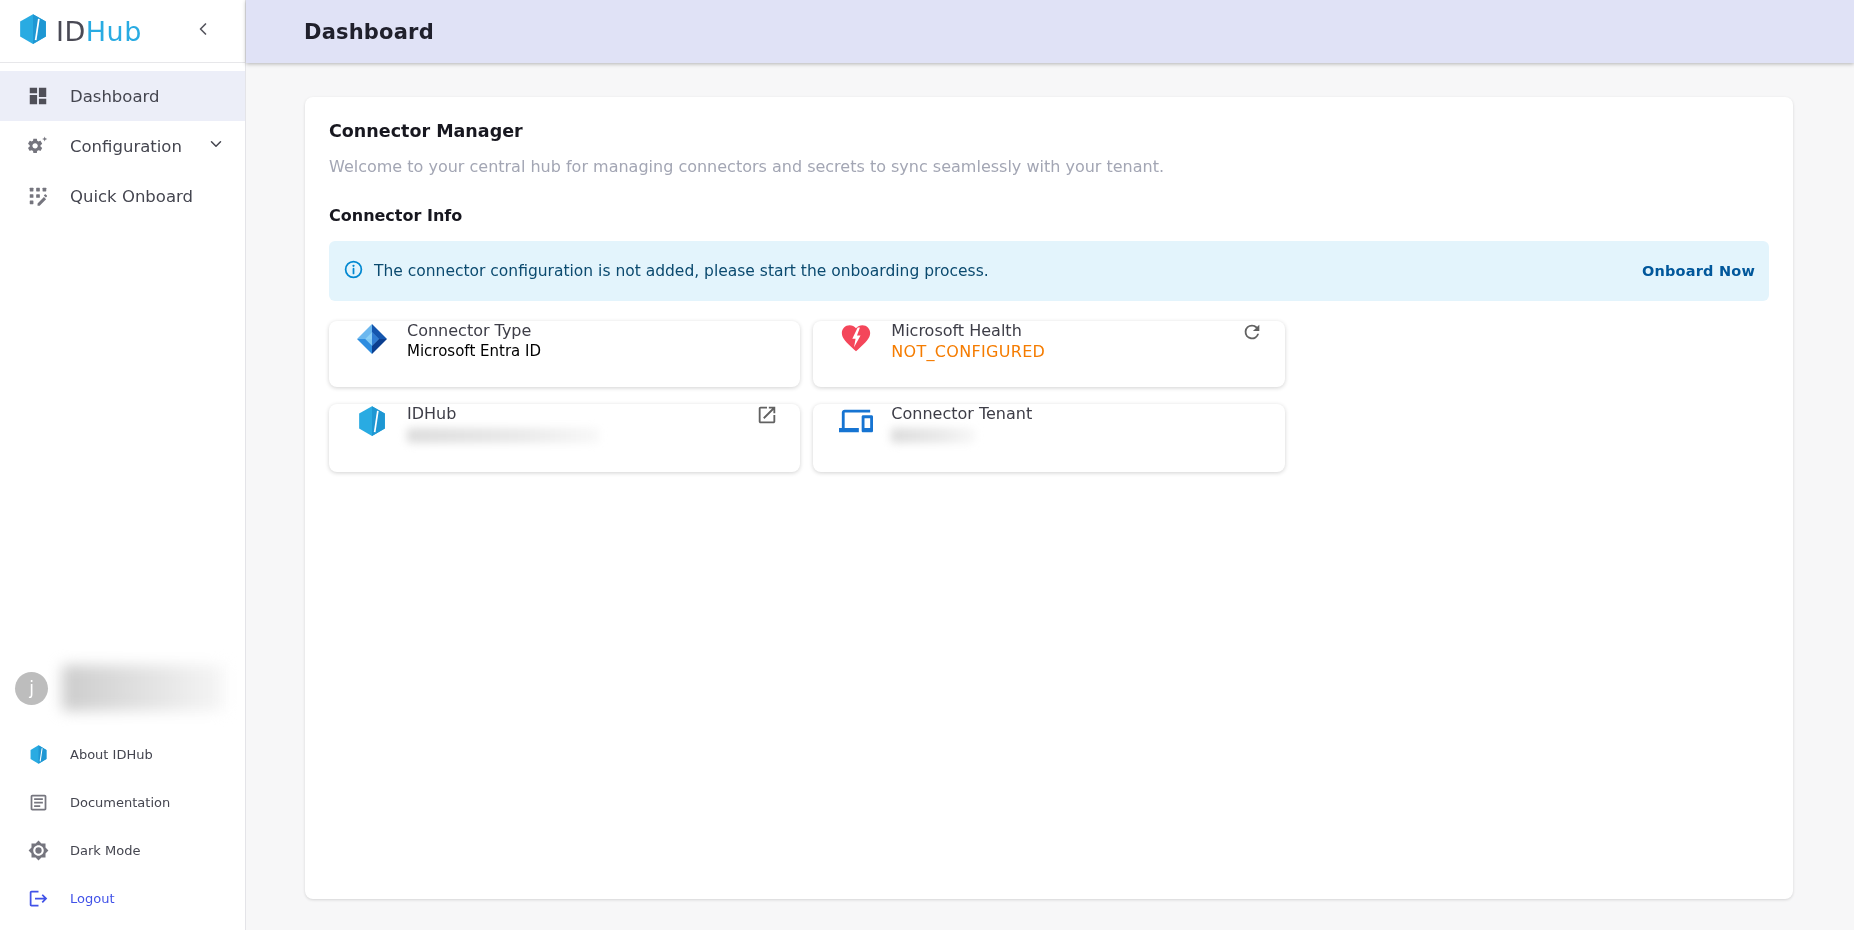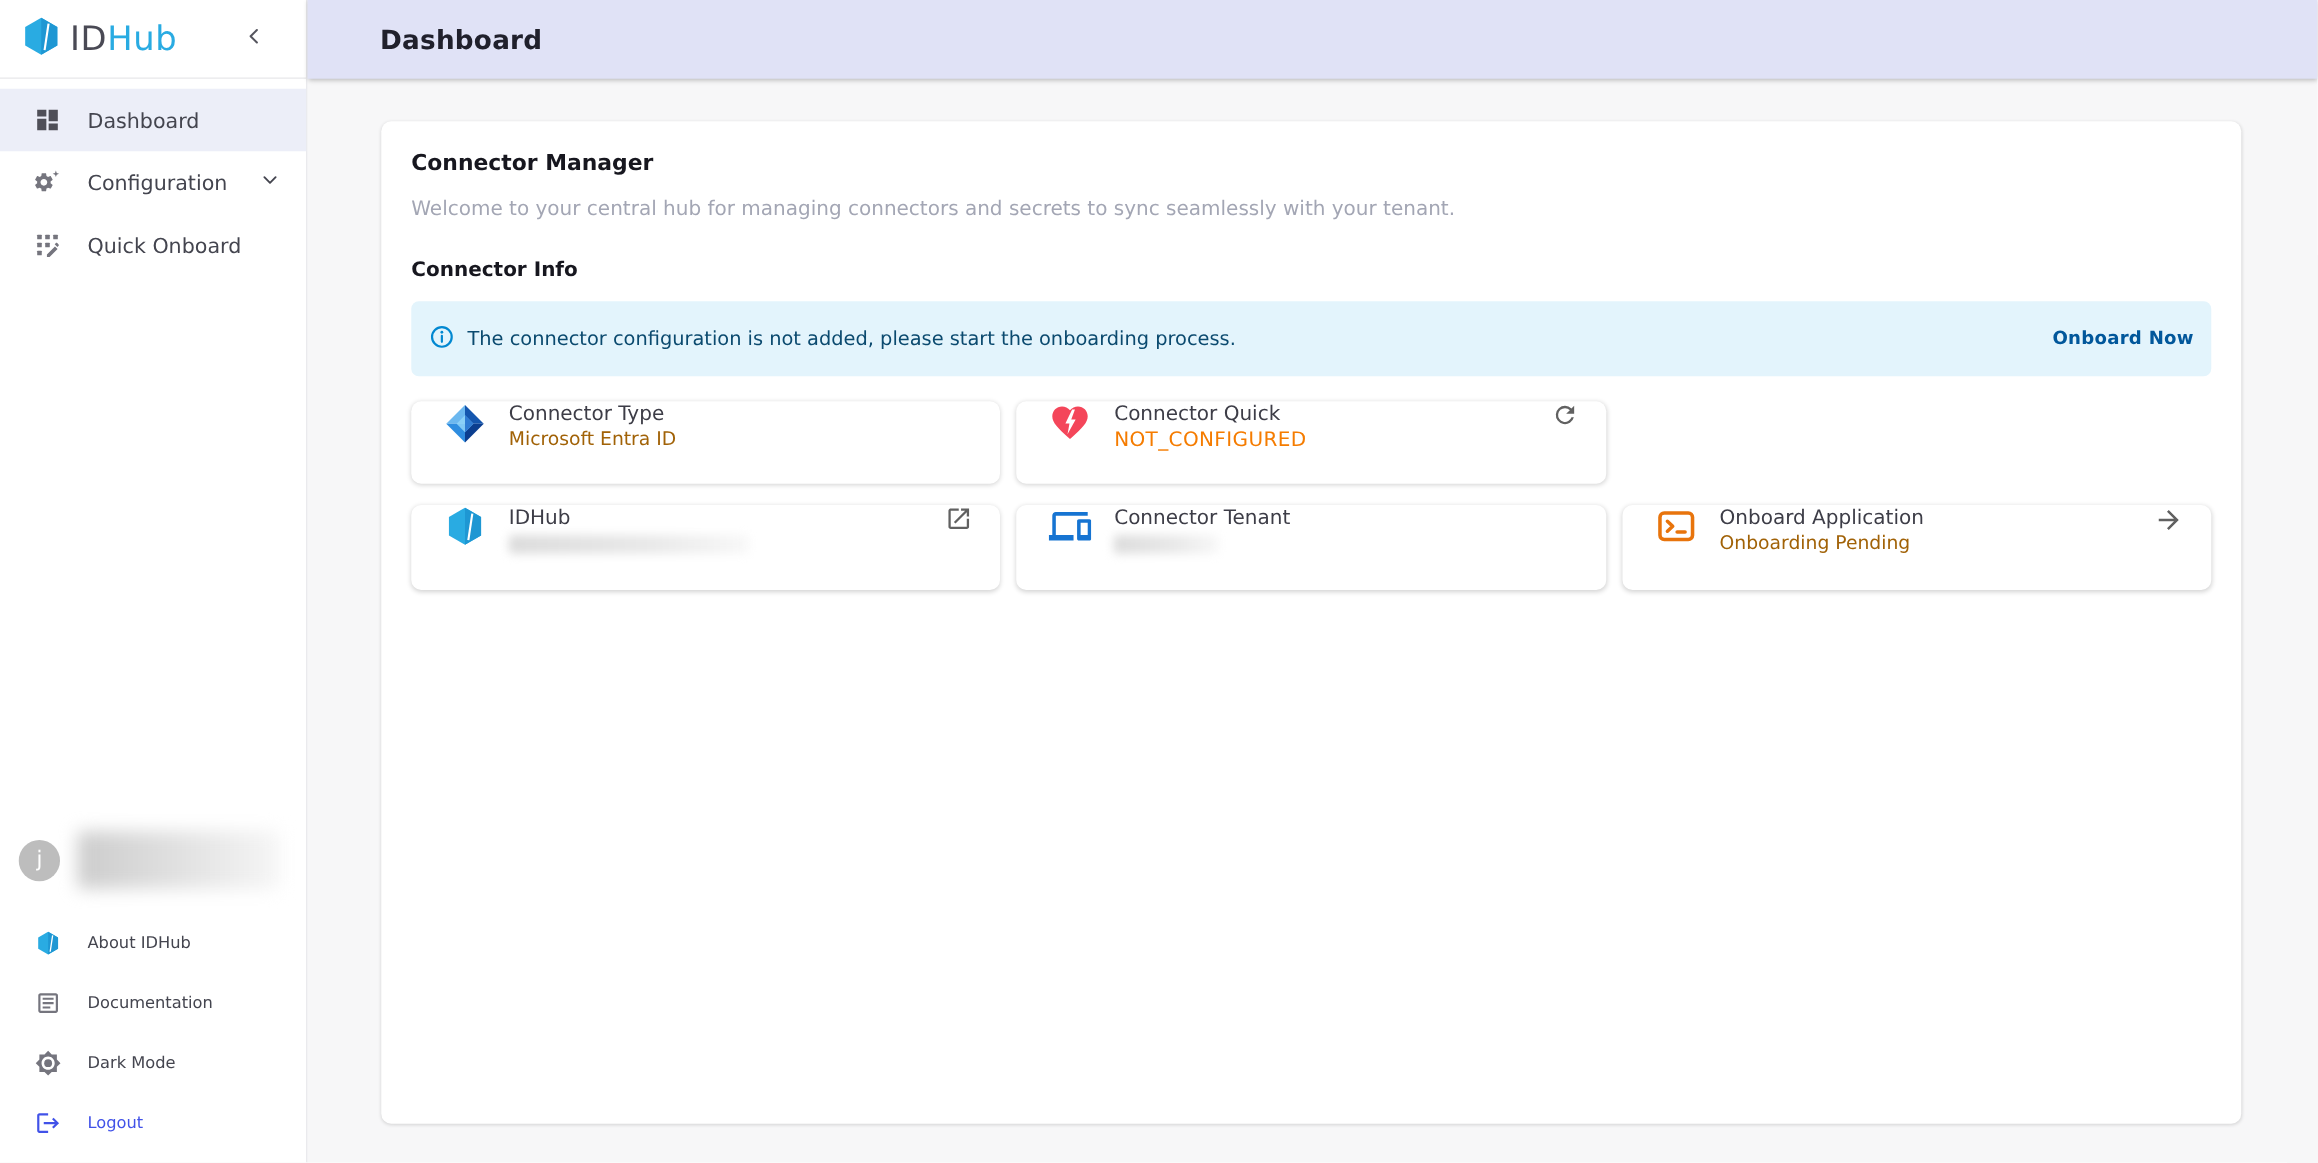--- a/index.html
+++ b/index.html
@@ -51,21 +51,21 @@
            display:flex; align-items:center; padding:0 14px; }
   .alert-msg { color:#0B4A6F; font-size:15.5px; margin-left:10px; }
   .alert-action { margin-left:auto; color:#01579B; font-weight:700; font-size:14.5px; cursor:pointer; letter-spacing:.2px; }
 
   .grid { display:grid; grid-template-columns:repeat(3,1fr); gap:13px; margin-top:20px; }
   .info-card { background:#FFFFFF; border-radius:8px; box-shadow:0 1px 4px rgba(0,0,0,.18);
                height:66px; display:flex; padding:0 22px 0 24px; }
   .info-card .big-ico { width:38px; display:flex; justify-content:center; margin-right:16px; }
   .card-txt { display:flex; flex-direction:column; gap:2px; }
   .card-title { font-size:16px; color:#3D3D47; font-weight:500; }
-  .card-sub { font-size:15px; color:#a16207; }
+  .card-sub { font-size:15px; color:#000000; }
   .card-sub.warn { color:#F57C00; font-size:16px; letter-spacing:.3px; }
   .right-ico { margin-left:auto; display:flex; cursor:pointer; }
   .blur-chip { border-radius:3px; filter:blur(4px);
                background:linear-gradient(90deg,#DCDCDC 0%,#E9E9E9 60%,#F8F8F8 100%); }
   .blur-wide { width:192px; height:15px; margin-top:3px; }
   .blur-small { width:84px; height:15px; margin-top:3px; }
 </style>
 </head>
 <body>
 
@@ -221,21 +221,21 @@
           </div>
 
           <div class="info-card">
             <span class="big-ico">
               <svg width="34" height="34" viewBox="0 0 24 24">
                 <path d="M12 21.35l-1.45-1.32C5.4 15.36 2 12.28 2 8.5 2 5.42 4.42 3 7.5 3c1.74 0 3.41.81 4.5 2.09C13.09 3.81 14.76 3 16.5 3 19.58 3 22 5.42 22 8.5c0 3.78-3.4 6.86-8.55 11.54L12 21.35z" fill="#F4465A"></path>
                 <polygon points="13.2,4.6 9.4,12.6 11.7,12.6 10.6,18.6 15.2,10.3 12.7,10.3 14.8,4.6" fill="#FFFFFF"></polygon>
               </svg>
             </span>
             <span class="card-txt">
-              <span class="card-title">Connector Quick</span>
+              <span class="card-title">Microsoft Health</span>
               <span class="card-sub warn">NOT_CONFIGURED</span>
             </span>
             <span class="right-ico">
               <svg width="22" height="22" viewBox="0 0 24 24" fill="#616161">
                   <path d="M17.65 6.35A7.96 7.96 0 0 0 12 4a8 8 0 1 0 7.73 10h-2.08A6 6 0 1 1 12 6c1.66 0 3.14.69 4.22 1.78L13 11h7V4l-2.35 2.35z"></path>
                 </svg>
             </span>
           </div>
 
           <div></div>
@@ -267,36 +267,18 @@
               <svg width="34" height="34" viewBox="0 0 24 24" fill="#1674D2">
                   <path d="M4 6h18V4H4c-1.1 0-2 .9-2 2v11H0v3h14v-3H4V6zm19 2h-6c-.55 0-1 .45-1 1v10c0 .55.45 1 1 1h6c.55 0 1-.45 1-1V9c0-.55-.45-1-1-1zm-1 9h-4v-7h4v7z"></path>
                 </svg>
             </span>
             <span class="card-txt">
               <span class="card-title">Connector Tenant</span>
               <span class="blur-chip blur-small"></span>
             </span>
           </div>
 
-          <div class="info-card" style="height:68px;">
-            <span class="big-ico">
-              <svg width="34" height="34" viewBox="0 0 24 24">
-                <rect x="2.8" y="4.5" width="18.4" height="15" rx="2.4" fill="none" stroke="#E8740C" stroke-width="2"></rect>
-                <path d="M7 9.2l3 2.8-3 2.8" fill="none" stroke="#E8740C" stroke-width="2" stroke-linecap="round" stroke-linejoin="round"></path>
-                <line x1="12.5" y1="15.3" x2="17" y2="15.3" stroke="#E8740C" stroke-width="2" stroke-linecap="round"></line>
-              </svg>
-            </span>
-            <span class="card-txt">
-              <span class="card-title">Onboard Application</span>
-              <span class="card-sub">Onboarding Pending</span>
-            </span>
-            <span class="right-ico">
-              <svg width="24" height="24" viewBox="0 0 24 24" fill="#616161">
-                  <path d="M12 4l-1.41 1.41L16.17 11H4v2h12.17l-5.58 5.58L12 20l8-8z"></path>
-                </svg>
-            </span>
-          </div>
         </div>
 
       </div>
     </div>
   </div>
 </div>
 
 </body></html>

